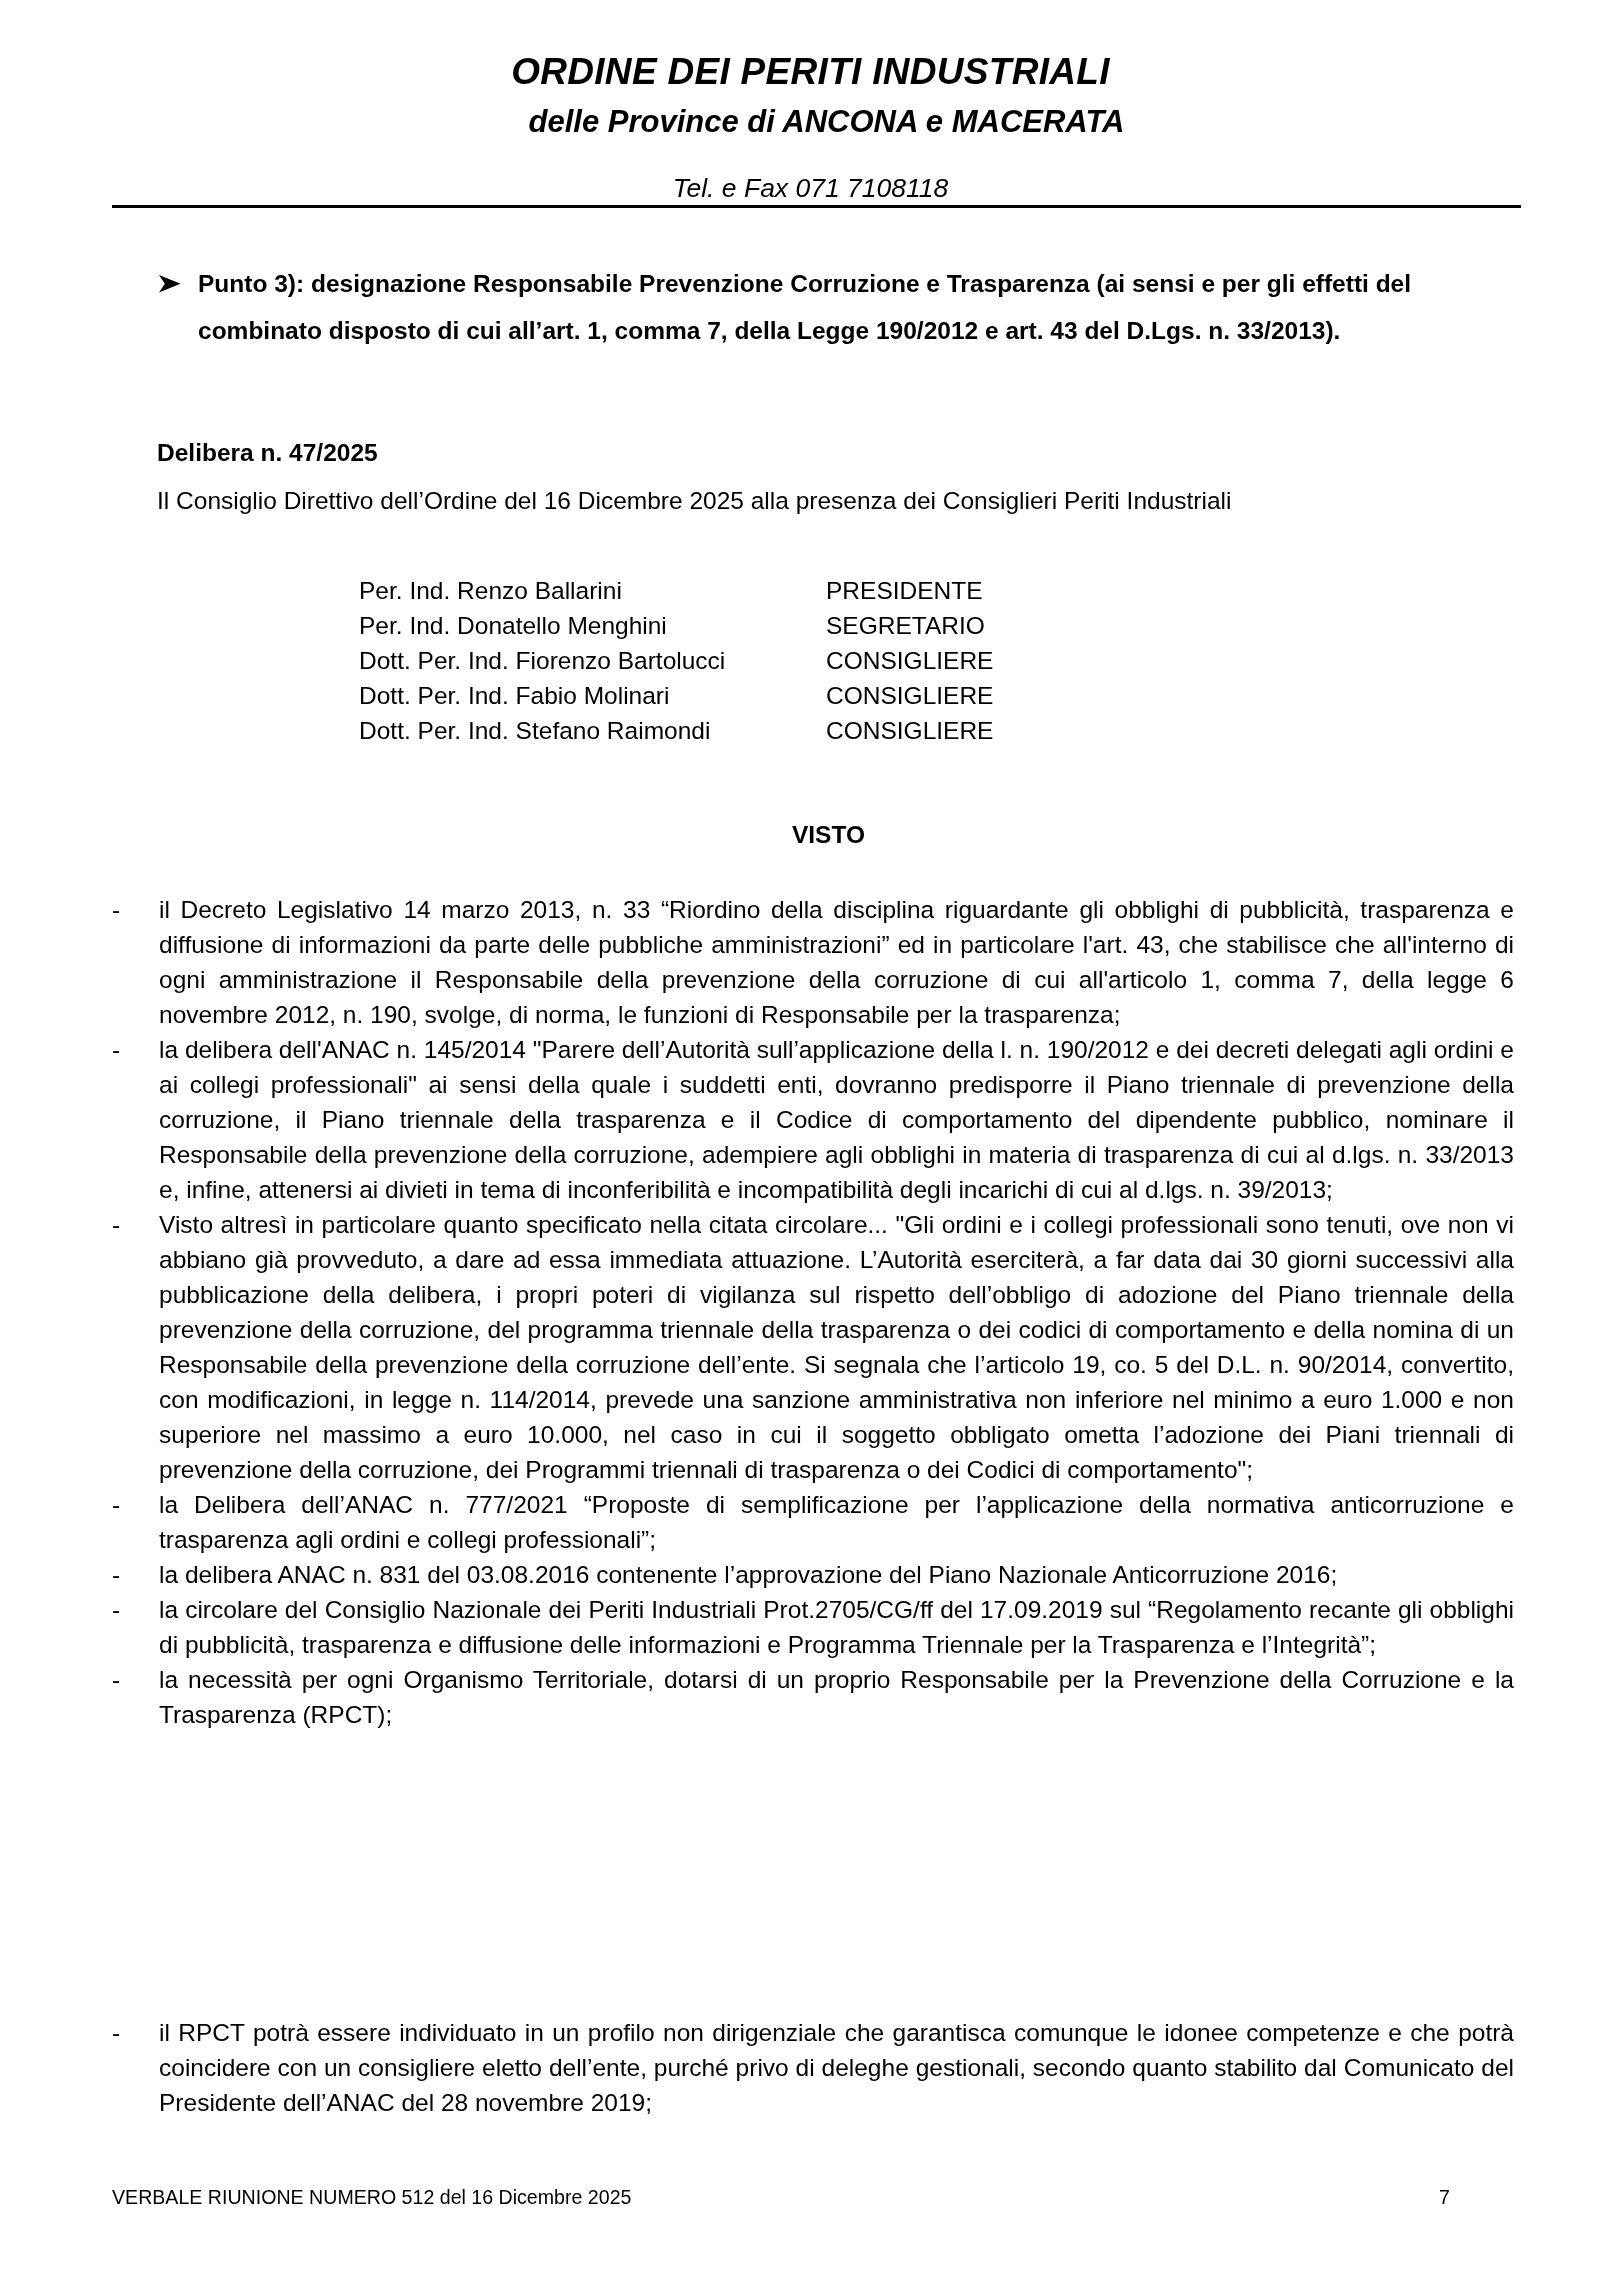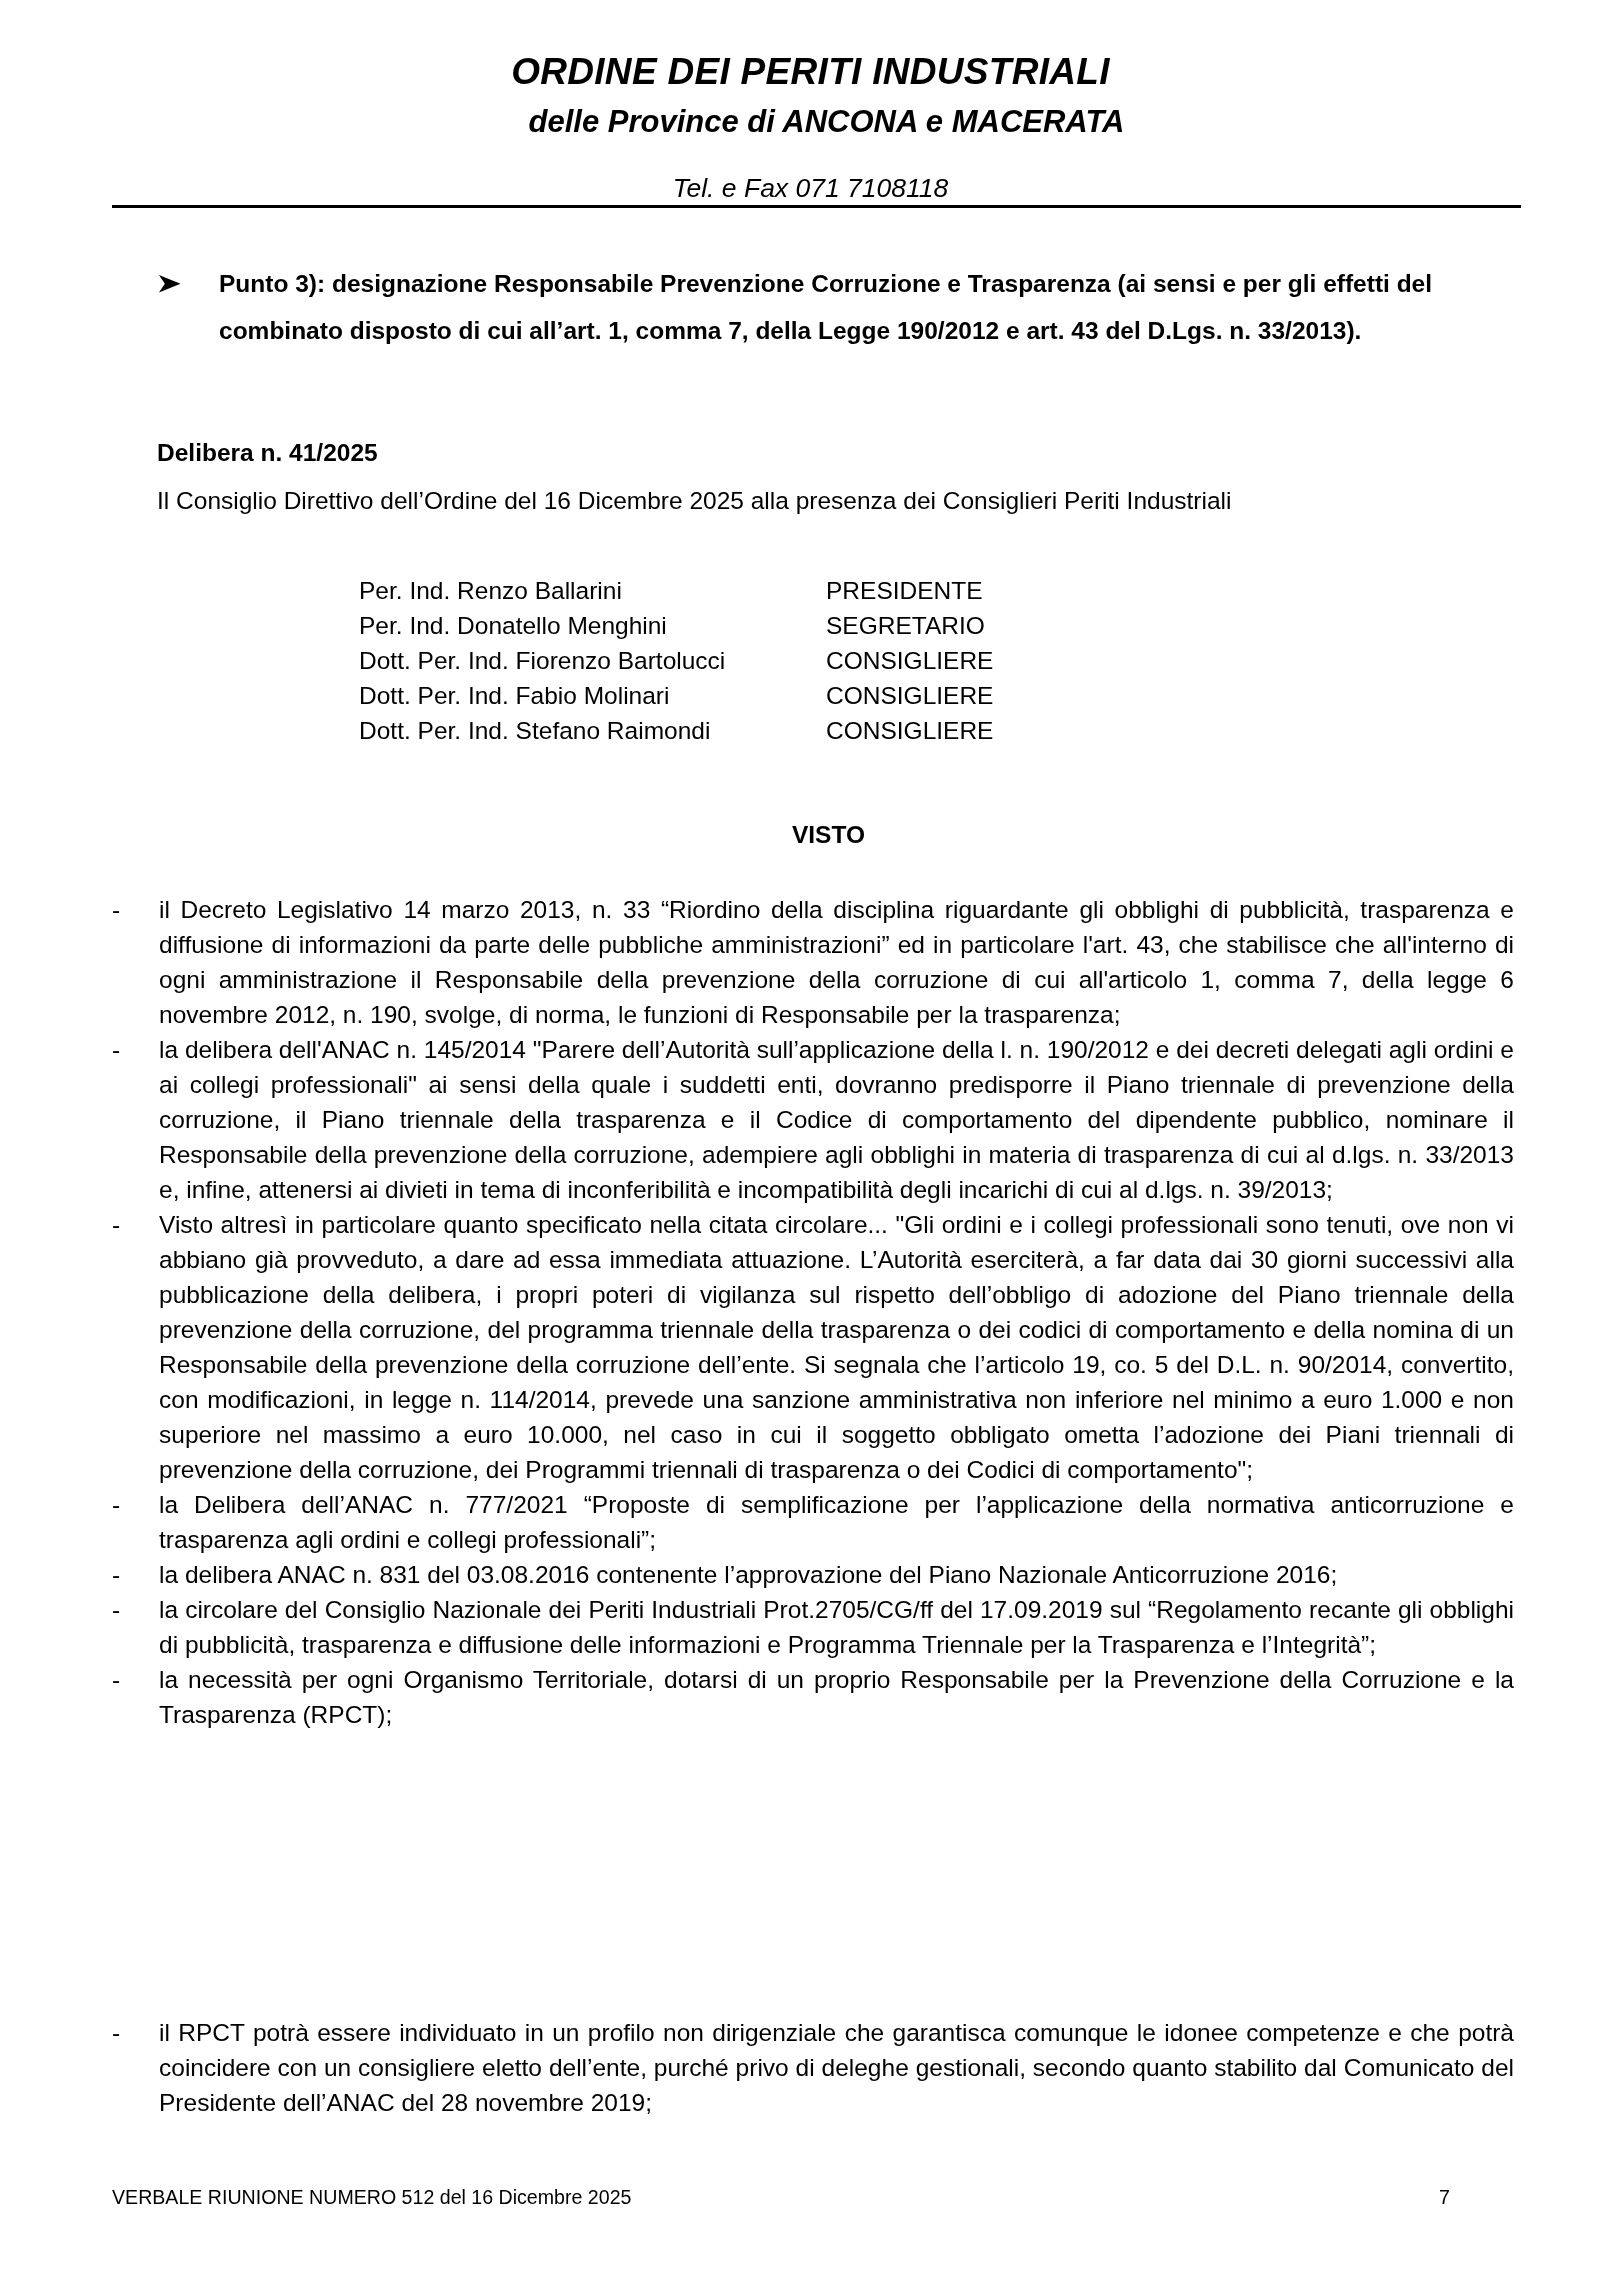--- a/index.html
+++ b/index.html
@@ -11,21 +11,21 @@
   .lh { position:absolute; left:0; width:1621px; text-align:center; font-style:italic; }
   .lh-org { top:51px; font-size:37px; font-weight:bold; letter-spacing:0.3px; }
   .lh-prov { top:104px; font-size:31px; font-weight:bold;padding-left:16px; }
   .lh-addr { top:137px; font-size:26.5px; }
   .lh-tel { top:173px; font-size:26.5px; }
   .lh-rule { position:absolute; left:112px; width:1409px; top:205px; height:2.9px; background:#000; }
 
   
   .point { position:absolute; left:157px; top:260px; width:1372px; font-size:24.5px; font-weight:bold; line-height:47px; }
   .point .arrow { position:absolute; left:0; top:0; width:35px; }
-  .point .txt { margin-left:62px; display:block; }
+  .point .txt { margin-left:41px; display:block; }
 
   .delibera { position:absolute; left:157px; top:439px; font-size:24.5px; font-weight:bold; }
   .intro { position:absolute; left:157px; top:487px; font-size:24.5px; }
 
   
   .members { position:absolute; left:359px; top:573px; font-size:24.5px; line-height:35px; }
   .members .row { display:flex; }
   .members .name { width:467px; }
 
   .section-title { position:absolute; left:0; width:1621px; text-align:center; font-size:24.5px; font-weight:bold;padding-left:18px; }
@@ -50,21 +50,21 @@
 
   <div class="point">
     <span class="arrow">
       <svg width="25.5" height="21.6" viewBox="0 0 26 22" style="margin-top:12.7px">
         <path d="M2 2 L24 11 L2 20 L8 11 Z" fill="#000"></path>
       </svg>
     </span>
     <span class="txt">Punto 3): designazione Responsabile Prevenzione Corruzione e Trasparenza (ai sensi e per gli effetti del combinato disposto di cui all’art. 1, comma 7, della Legge 190/2012 e art. 43 del D.Lgs. n. 33/2013).</span>
   </div>
 
-  <div class="delibera">Delibera n.  41/2025</div>
+  <div class="delibera">Delibera n.  47/2025</div>
   <div class="intro">Il Consiglio Direttivo dell’Ordine del 16 Dicembre 2025 alla presenza dei Consiglieri Periti Industriali</div>
 
   <div class="members">
     <div class="row">
       <span class="name">Per. Ind. Renzo Ballarini</span>
       <span>PRESIDENTE</span>
     </div>
     <div class="row">
       <span class="name">Per. Ind. Donatello Menghini</span>
       <span>SEGRETARIO</span>

